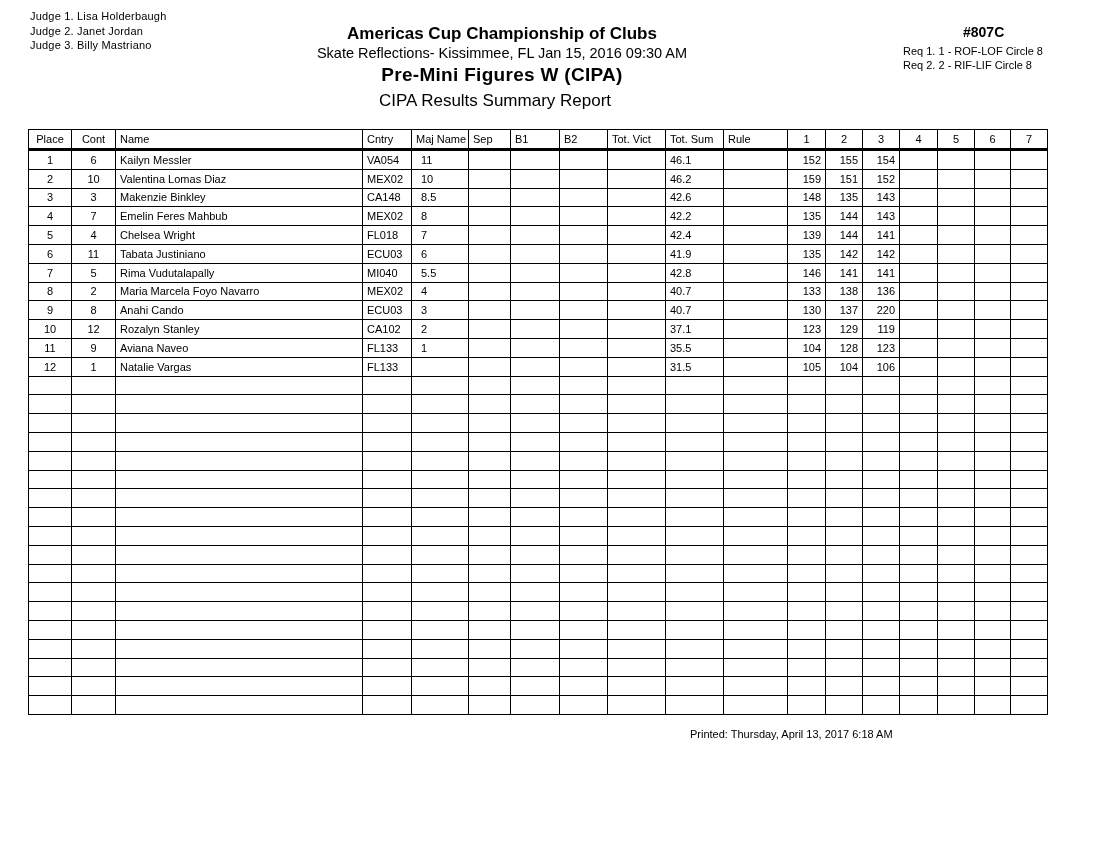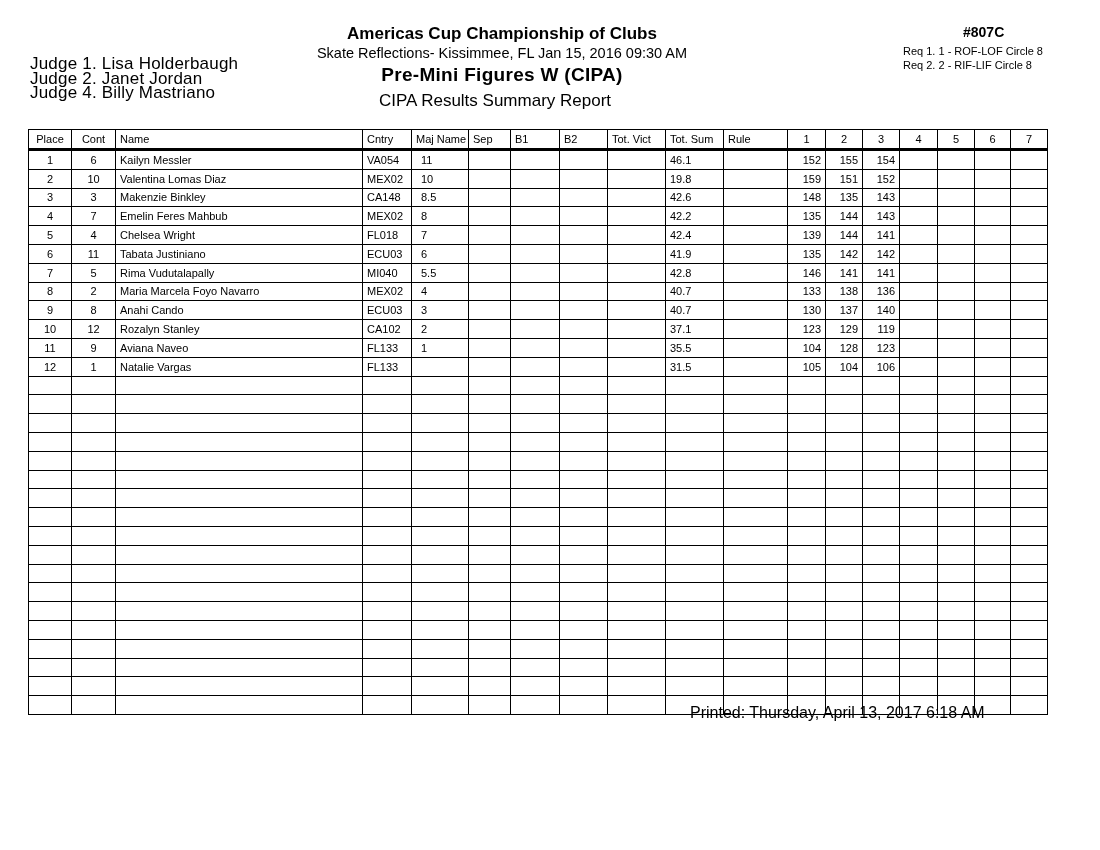--- a/index.html
+++ b/index.html
@@ -1,39 +1,39 @@
 <!DOCTYPE html>
 <html><head>
 <meta charset="utf-8">
 <style>
   html, body { margin:0; padding:0; background:#fff; }
   body { width:1100px; height:850px; position:relative; font-family:"Liberation Sans", sans-serif; color:#000; overflow:hidden; }
   .abs { position:absolute; white-space:nowrap; }
-  .judges { left:30px; top:9px; font-size:17px; line-height:14.5px; letter-spacing:0.2px;margin-top:48px; }
+  .judges { left:30px; top:9px; font-size:11px; line-height:14.5px; letter-spacing:0.2px; }
   .center { left:0; width:1100px; text-align:center; }
   .t1 { top:24px; font-size:17px; font-weight:bold; left:-48px; }
   .t2 { top:45px; font-size:14.5px; left:-48px; }
   .t3 { top:64px; font-size:19px; font-weight:bold; letter-spacing:0.3px; left:-48px; }
   .t4 { top:91px; font-size:17px; left:-55px; }
   .code { left:963px; top:24px; font-size:14px; font-weight:bold; }
   .reqs { left:891px; top:44px; font-size:11px; line-height:14px;margin-left:12px; }
   table { position:absolute; left:28px; top:129px; border-collapse:collapse; table-layout:fixed; width:1020px; }
   td, th { border:1.3px solid #000; font-size:11px; font-weight:normal; height:17.8px; padding:0 4px; overflow:hidden; white-space:nowrap; }
   thead th { height:18px; border-bottom:3px solid #000; text-align:left; }
   .c { text-align:center; }
   .r { text-align:right; }
-  .printed { left:690px; top:704px; font-size:16px; }
+  .printed { left:690px; top:728px; font-size:11px; }
 </style>
 </head>
 <body>
 
 <div class="abs judges">
   <div>Judge  1.  Lisa Holderbaugh</div>
   <div>Judge  2.  Janet Jordan</div>
-  <div>Judge  4.  Billy Mastriano</div>
+  <div>Judge  3.  Billy Mastriano</div>
 </div>
 
 <div class="abs center t1">Americas Cup Championship of Clubs</div>
 <div class="abs center t2">Skate Reflections- Kissimmee, FL  Jan 15, 2016  09:30 AM</div>
 <div class="abs center t3">Pre-Mini Figures W (CIPA)</div>
 <div class="abs center t4">CIPA Results Summary Report</div>
 
 <div class="abs code">#807C</div>
 <div class="abs reqs">
   <div>Req  1.  1 - ROF-LOF Circle 8</div>
@@ -107,21 +107,21 @@
       <tr>
         <td class="c">2</td>
         <td class="c">10</td>
         <td class="">Valentina Lomas Diaz</td>
         <td class="">MEX02</td>
         <td class="" style="padding-left: 9px;">10</td>
         <td class=""></td>
         <td class=""></td>
         <td class=""></td>
         <td class=""></td>
-        <td class="">19.8</td>
+        <td class="">46.2</td>
         <td class=""></td>
         <td class="r">159</td>
         <td class="r">151</td>
         <td class="r">152</td>
         <td class="r"></td>
         <td class="r"></td>
         <td class="r"></td>
         <td class="r"></td>
       </tr>
       <tr>
@@ -251,21 +251,21 @@
         <td class="">ECU03</td>
         <td class="" style="padding-left: 9px;">3</td>
         <td class=""></td>
         <td class=""></td>
         <td class=""></td>
         <td class=""></td>
         <td class="">40.7</td>
         <td class=""></td>
         <td class="r">130</td>
         <td class="r">137</td>
-        <td class="r">140</td>
+        <td class="r">220</td>
         <td class="r"></td>
         <td class="r"></td>
         <td class="r"></td>
         <td class="r"></td>
       </tr>
       <tr>
         <td class="c">10</td>
         <td class="c">12</td>
         <td class="">Rozalyn Stanley</td>
         <td class="">CA102</td>

